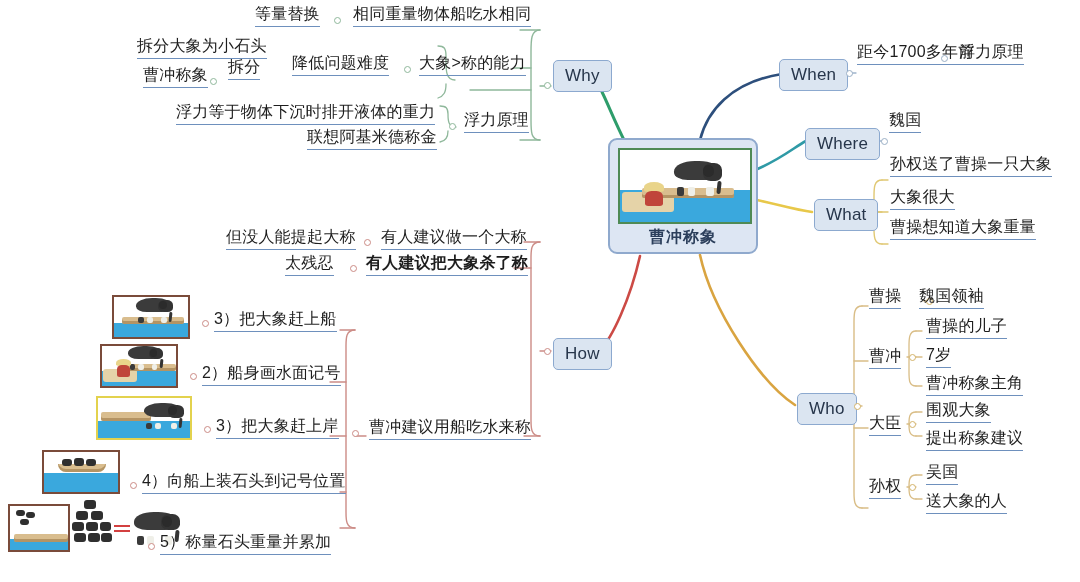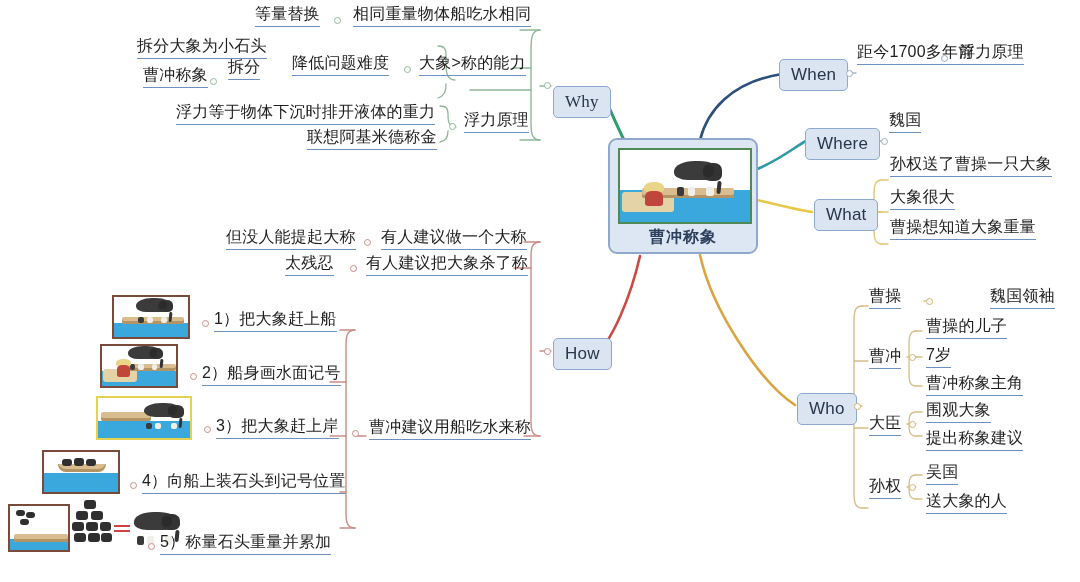--- a/index.html
+++ b/index.html
@@ -184,21 +184,21 @@
           <div class="l3"></div>
       </div>
       <div class="person" style="left:24px;bottom:16px;width:20px;height:24px;">
         <div class="hat"></div>
           <div class="robe"></div>
       </div>
     </div>
     <div class="center-title">曹冲称象</div>
   </div>
 
-  <div class="mnode" style="left:553px;top:86px;font-family:Liberation Serif, serif;">Why</div>
+  <div class="mnode" style="left:553px;top:60px;">Why</div>
 
   <div class="dot green" style="left:544px;top:82px;"></div>
 
   <div class="leaf ul" style="left:353px;top:6px;">相同重量物体船吃水相同</div>
   <div class="dot green" style="left:334px;top:17px;"></div>
   <div class="leaf ul" style="left:255px;top:6px;">等量替换</div>
 
   <div class="leaf ul" style="left:419px;top:55px;">大象&gt;称的能力</div>
   <div class="dot green" style="left:404px;top:66px;"></div>
   <div class="leaf ul" style="left:292px;top:55px;">降低问题难度</div>
@@ -226,21 +226,21 @@
   <div class="mnode" style="left:814px;top:199px;">What</div>
   <div class="leaf ul" style="left:890px;top:156px;">孙权送了曹操一只大象</div>
   <div class="leaf ul" style="left:890px;top:189px;">大象很大</div>
   <div class="leaf ul" style="left:890px;top:219px;">曹操想知道大象重量</div>
 
   <div class="mnode" style="left:797px;top:393px;">Who</div>
   <div class="dot gold" style="left:854px;top:403px;"></div>
 
   <div class="leaf ul" style="left:869px;top:288px;">曹操</div>
   <div class="dot gold" style="left:926px;top:298px;"></div>
-  <div class="leaf ul" style="left:990px;top:288px;">魏国领袖</div>
+  <div class="leaf ul" style="left:919px;top:288px;">魏国领袖</div>
 
   <div class="leaf ul" style="left:869px;top:348px;">曹冲</div>
   <div class="dot gold" style="left:909px;top:354px;"></div>
   <div class="leaf ul" style="left:926px;top:318px;">曹操的儿子</div>
   <div class="leaf ul" style="left:926px;top:347px;">7岁</div>
   <div class="leaf ul" style="left:926px;top:375px;">曹冲称象主角</div>
 
   <div class="leaf ul" style="left:869px;top:415px;">大臣</div>
   <div class="dot gold" style="left:909px;top:421px;"></div>
   <div class="leaf ul" style="left:926px;top:402px;">围观大象</div>
@@ -251,21 +251,21 @@
   <div class="leaf ul" style="left:926px;top:464px;">吴国</div>
   <div class="leaf ul" style="left:926px;top:493px;">送大象的人</div>
 
   <div class="mnode" style="left:553px;top:338px;">How</div>
   <div class="dot red" style="left:544px;top:348px;"></div>
 
   <div class="leaf ul" style="left:381px;top:229px;">有人建议做一个大称</div>
   <div class="dot red" style="left:364px;top:239px;"></div>
   <div class="leaf ul" style="left:226px;top:229px;">但没人能提起大称</div>
 
-  <div class="leaf ul" style="left:366px;top:255px;">有人建议把大象杀了称</div>
+  <div class="leaf ul" style="left:366px;top:255px;font-weight:bold;">有人建议把大象杀了称</div>
   <div class="dot red" style="left:350px;top:265px;"></div>
   <div class="leaf ul" style="left:285px;top:255px;">太残忍</div>
 
   <div class="leaf ul" style="left:369px;top:419px;">曹冲建议用船吃水来称</div>
   <div class="dot red" style="left:352px;top:430px;"></div>
 
   <div class="thumb" style="left:112px;top:295px;width:78px;height:44px;">
     <div class="sky" style="height:66%;"></div>
     <div class="water" style="height:34%;"></div>
     <div class="raft" style="left:8px;bottom:13px;width:62px;height:7px;"></div>
@@ -273,21 +273,21 @@
       <div class="body"></div>
         <div class="head"></div>
         <div class="ear"></div>
       <div class="trunk"></div>
         <div class="l1"></div>
         <div class="l2"></div>
         <div class="l3"></div>
     </div>
   </div>
   <div class="dot red" style="left:202px;top:320px;"></div>
-  <div class="leaf ul" style="left:214px;top:311px;">1）把大象赶上船</div>
+  <div class="leaf ul" style="left:214px;top:311px;">3）把大象赶上船</div>
 
   <div class="thumb" style="left:100px;top:344px;width:78px;height:44px;">
     <div class="sky" style="height:62%;"></div>
     <div class="water" style="height:38%;"></div>
     <div class="sand" style="left:1px;bottom:4px;width:34px;height:13px;"></div>
     <div class="raft" style="left:18px;bottom:15px;width:56px;height:7px;"></div>
     <div class="eleph" style="left:26px;bottom:21px;width:34px;height:19px;">
       <div class="body"></div>
         <div class="head"></div>
         <div class="ear"></div>

